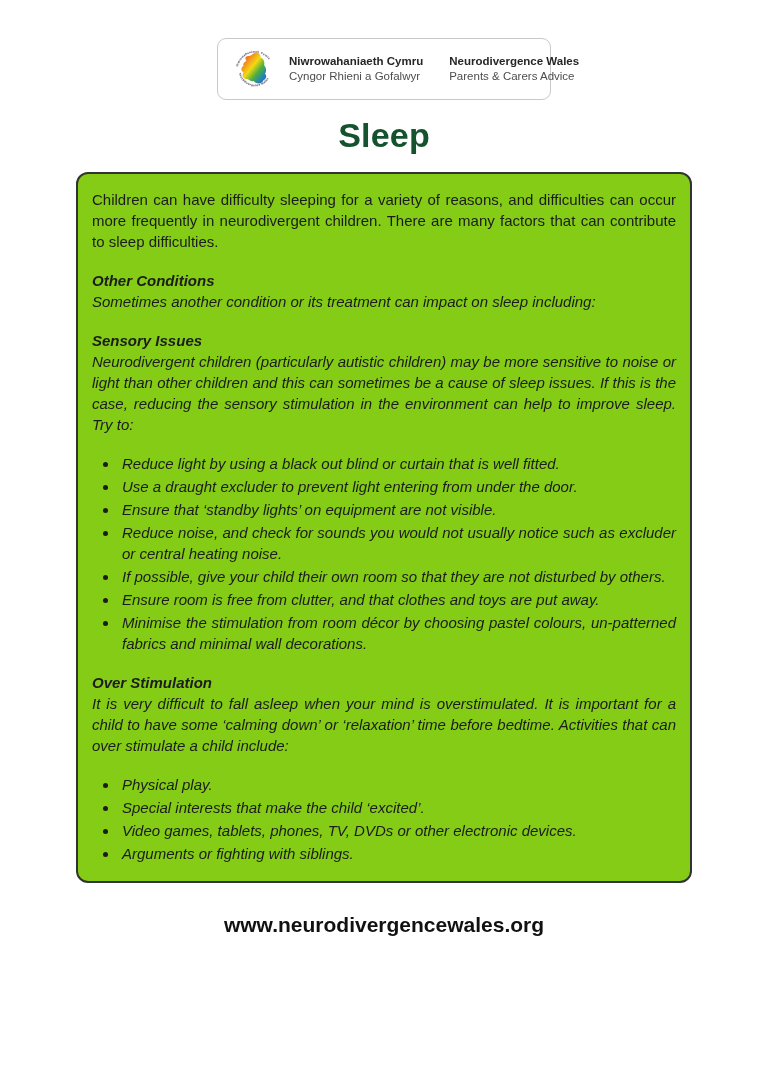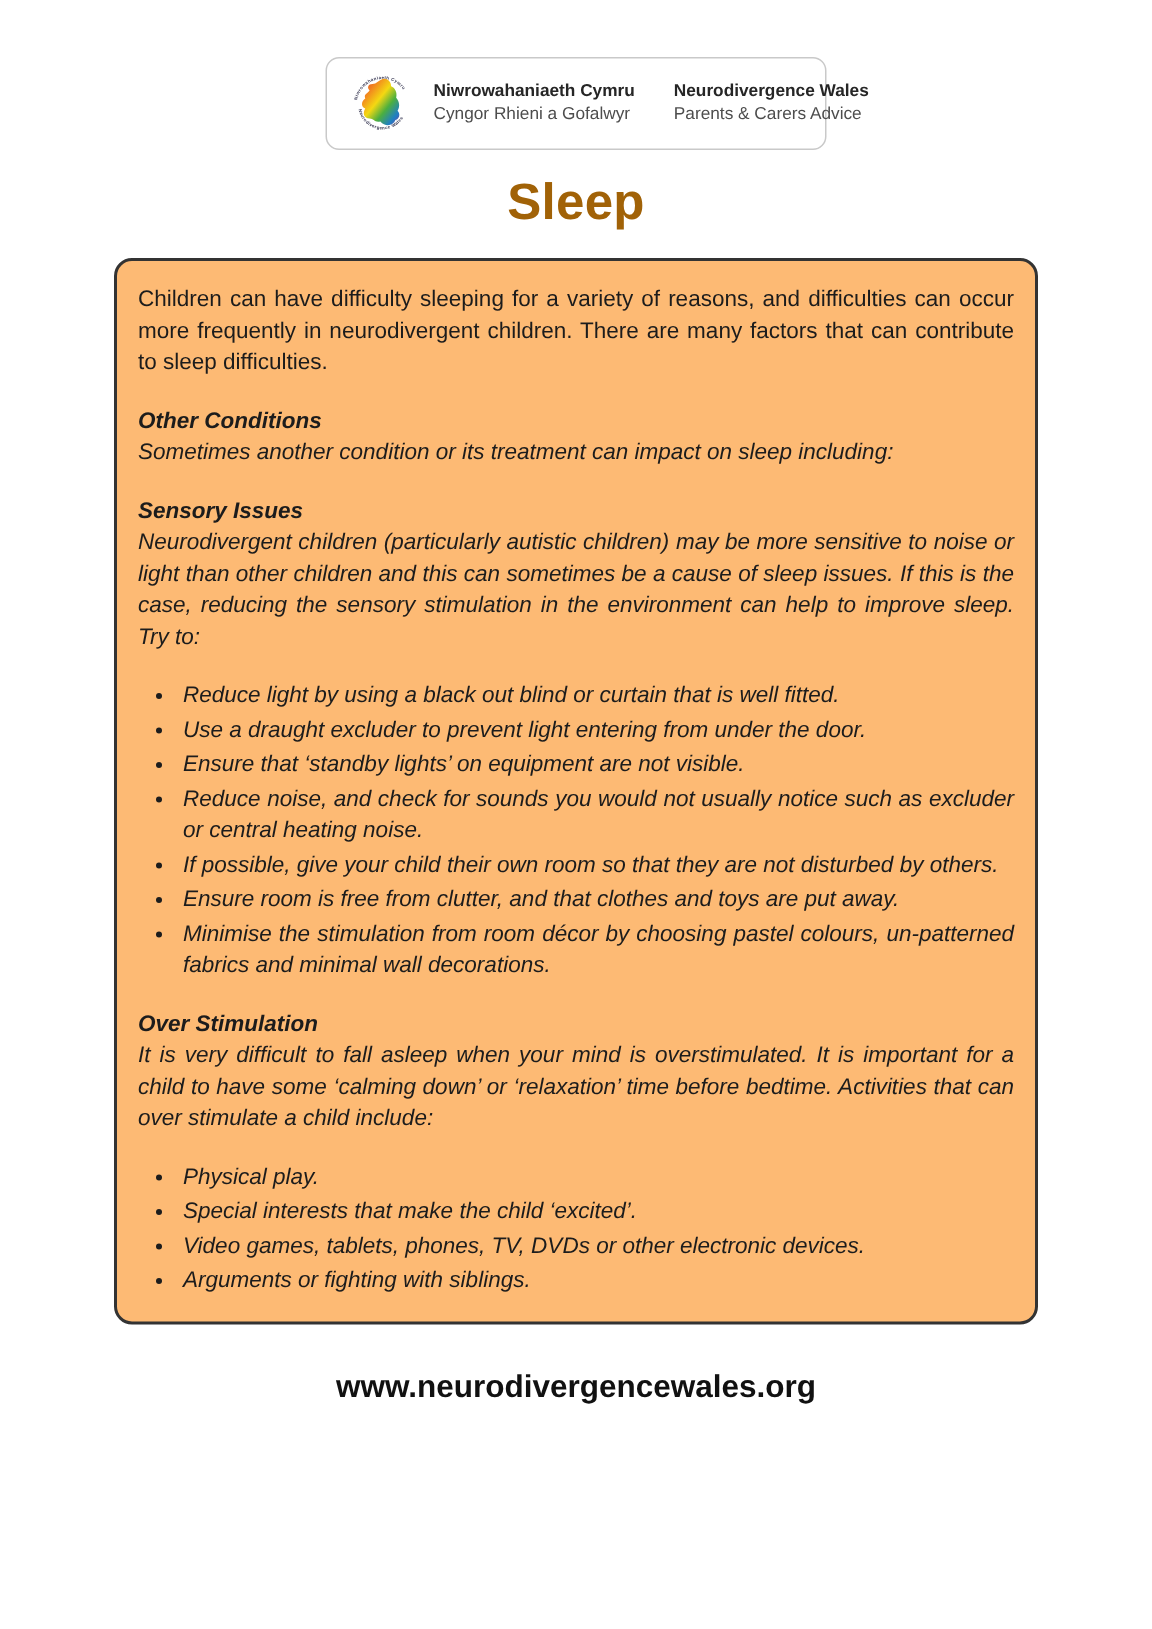--- a/index.html
+++ b/index.html
@@ -31,29 +31,29 @@
   .org-name { font-size: 11.5px; font-weight: 700; color: #262626; white-space: nowrap; }
   .org-sub  { font-size: 11.5px; font-weight: 400; color: #4d4d4d; white-space: nowrap; }
   .logo-divider { width: 1px; align-self: stretch; background: #d4d4d4; margin: 2px 2px; }
 
   
   .page-title {
     text-align: center;
     font-size: 34px;
     font-weight: 700;
     letter-spacing: 0.2px;
-    color: #a16207;
+    color: #14532d;
     margin-top: 16px;
   }
 
   
   .content-box {
     width: 616px;
     margin: 17px auto 0 auto;
-    background: #fdba74;
+    background: #84cc16;
     border: 2px solid #333333;
     border-radius: 12px;
     padding: 15px 14px 17px 14px;
     font-size: 15px;
     line-height: 21px;
     color: #1c1c1c;
   }
   .content-box p { text-align: justify; }
   .content-box p strong { font-weight: 700; }
   .content-box .block + .block { margin-top: 18px; font-style: italic; }

